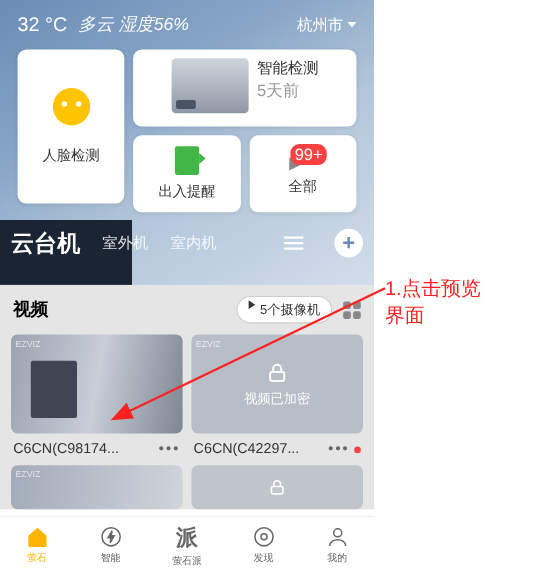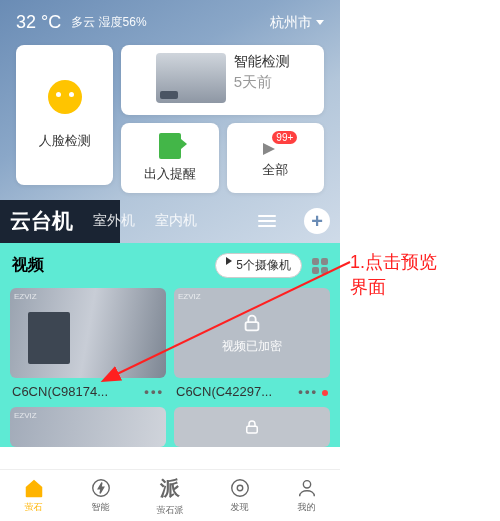--- a/index.html
+++ b/index.html
@@ -3,47 +3,47 @@
 <meta charset="utf-8">
 <style>
   * { margin: 0; padding: 0; box-sizing: border-box; font-family: -apple-system, "PingFang SC", "Microsoft YaHei", sans-serif; }
   body { width: 500px; height: 521px; position: relative; background: #fff; }
   .phone-area { width: 340px; height: 521px; position: relative; overflow: hidden; }
   .bg-sky { position: absolute; top: 0; left: 0; width: 100%; height: 260px; background: linear-gradient(150deg,#6a8cb5 0%,#8aa7c8 35%,#b3c6da 60%,#d2ddea 100%); }
   .bg-sky::after { content:""; position:absolute; left:0; top:200px; width:120px; height:60px; background:#1a2433; }
   .header { position: relative; display: flex; justify-content: space-between; align-items: center; padding: 12px 16px; color: #fff; font-size: 14px; }
   .header .temp { font-size: 18px; font-weight: 500; margin-right: 10px; }
   .header-left { display: flex; align-items: center; }
-  .header .weather { font-size: 12px; opacity: .95; }
+  .header .weather { font-size: 16px; opacity: .95; font-style: italic; }
   .header .loc { display: flex; align-items: center; font-size: 14px; }
   .chev { width:0;height:0;border-left:4px solid transparent;border-right:4px solid transparent;border-top:5px solid #fff; margin-left:4px;}
   .cards { position: relative; padding: 0 16px; display: grid; grid-template-columns: repeat(3,1fr); gap:8px; }
   .card { background:#fff; border-radius:8px; height:70px; display:flex; flex-direction:column; align-items:center; justify-content:center; font-size:13px; color:#333; box-shadow:0 1px 4px rgba(0,0,0,.08); }
   .card.tall { grid-row: span 2; height:140px;gap:12px; }
   .card .sub { font-size:15px; color:#999; margin-top:2px; }
   .card .ic { margin-bottom:6px; }
   .face-ic { width:34px; height:34px; background:#ffc400; border-radius:50%; position:relative; }
   .face-ic::before,.face-ic::after{content:"";position:absolute;width:5px;height:5px;background:#fff;border-radius:50%;top:12px;}
   .face-ic::before{left:8px;} .face-ic::after{right:8px;}
   .thumb-card { flex-direction:row; align-items:flex-start; padding:8px; gap:8px; grid-column: span 2;}
   .thumb { width:70px; height:50px; background:linear-gradient(#cfd5dc,#8e97a4); border-radius:4px; position:relative;}
   .thumb::after{content:"";position:absolute;bottom:4px;left:4px;width:18px;height:8px;background:#4a5463;border-radius:2px;}
   .door-ic { width:22px; height:26px; background:#43b648; border-radius:2px; position:relative;}
   .door-ic::after{content:"";position:absolute;right:-6px;top:6px;width:0;height:0;border-top:5px solid transparent;border-bottom:5px solid transparent;border-left:6px solid #43b648;}
   .all-ic { position:relative; width:24px;height:18px;}
   .all-ic::before{content:"";position:absolute;left:0;top:6px;width:0;height:0;border-top:6px solid transparent;border-bottom:6px solid transparent;border-left:12px solid #888;}
-  .badge99{position:absolute;top:-6px;right:-10px;background:#ff4040;color:#fff;font-size:10px;border-radius:8px;padding:1px 4px;}
+  .badge99{position:absolute;top:-6px;right:-10px;background:#ff4040;color:#fff;font-size:15px;border-radius:8px;padding:1px 4px;}
   .tabs { position:relative; margin-top:14px; padding:0 10px; display:flex; align-items:center; gap:20px; color:#fff; font-size:14px;}
   .tabs .tab { opacity:.85; }
   .tabs .tab.active { font-size:21px; font-weight:600; opacity:1;}
   .tabs .spacer { flex:1; }
   .tabs .ham { width:18px; display:flex; flex-direction:column; gap:3px;}
   .tabs .ham span{height:2px;background:#fff;border-radius:1px;}
   .tabs .plus { width:26px;height:26px;border-radius:50%;background:#fff;color:#6a8cb5;display:flex;align-items:center;justify-content:center;font-size:20px;font-weight:600;margin-left:8px;}
-  .videos { position:relative; background:#5eead4; margin-top:8px; padding:4px 10px 0;}
+  .videos { position:relative; background:#e5e5e5; margin-top:24px; padding:4px 10px 0;}
   .videos-h { display:flex; align-items:center; justify-content:space-between; padding:6px 2px;}
   .videos-h h3{font-size:16px; font-weight:600;}
   .videos-h .right{display:flex;align-items:center;gap:10px;}
   .cam-btn{display:flex;gap:4px;background:#fff;border:1px solid #ccc;border-radius:14px;padding:3px 10px;font-size:12px;color:#333;}
   .cam-btn .play{width:0;height:0;border-top:4px solid transparent;border-bottom:4px solid transparent;border-left:6px solid #333;}
   .grid-ic{display:grid;grid-template-columns:1fr 1fr;grid-template-rows:1fr 1fr;gap:2px;width:16px;height:16px;}
   .grid-ic span{background:#888;border-radius:2px;}
   .vgrid{display:grid;grid-template-columns:1fr 1fr;gap:8px;margin-top:4px;}
   .vitem{}
   .vthumb{height:90px;border-radius:6px;background:#b7bec7;position:relative;overflow:hidden;display:flex;align-items:center;justify-content:center;}

